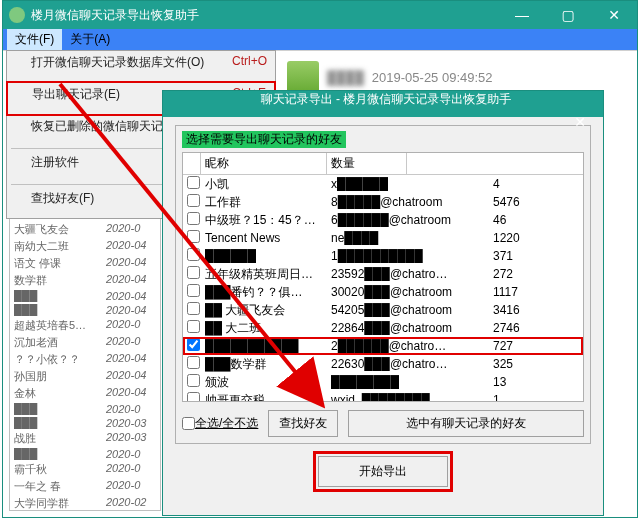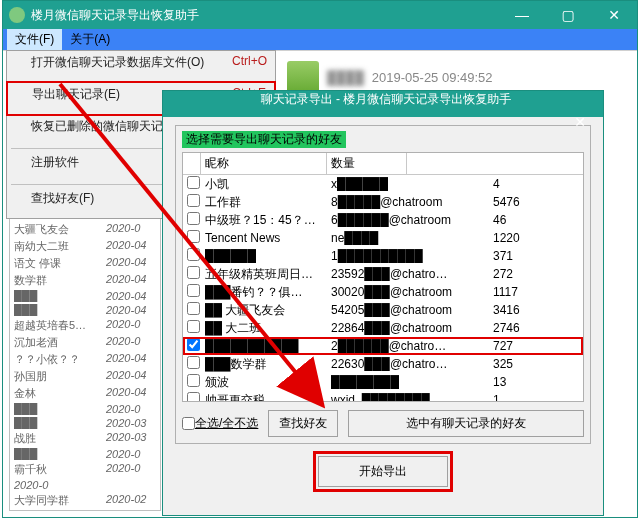--- a/index.html
+++ b/index.html
@@ -301,20 +301,21 @@
         </div>
         <div class="lp-row">
           <div>███</div>
           <div>2020-0</div>
         </div>
         <div class="lp-row">
           <div>霸千秋</div>
           <div>2020-0</div>
         </div>
         <div class="lp-row">
+          <div>一年之 春</div>
           <div>2020-0</div>
         </div>
         <div class="lp-row">
           <div>大学同学群</div>
           <div>2020-02</div>
         </div>
       </div>
   </div>
 </div>
 

